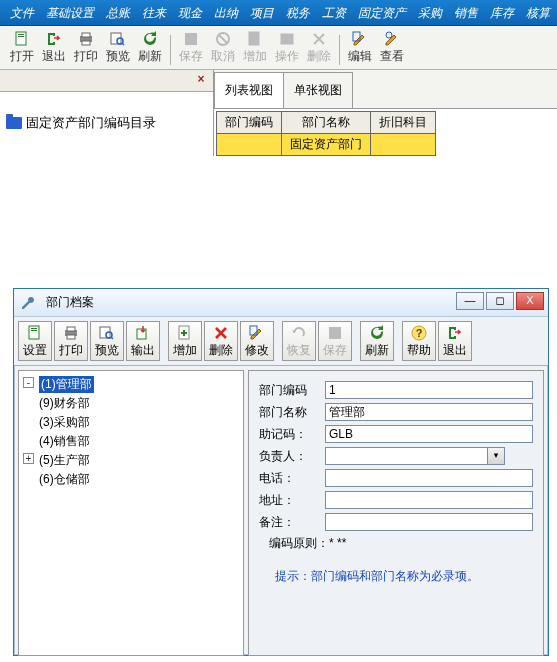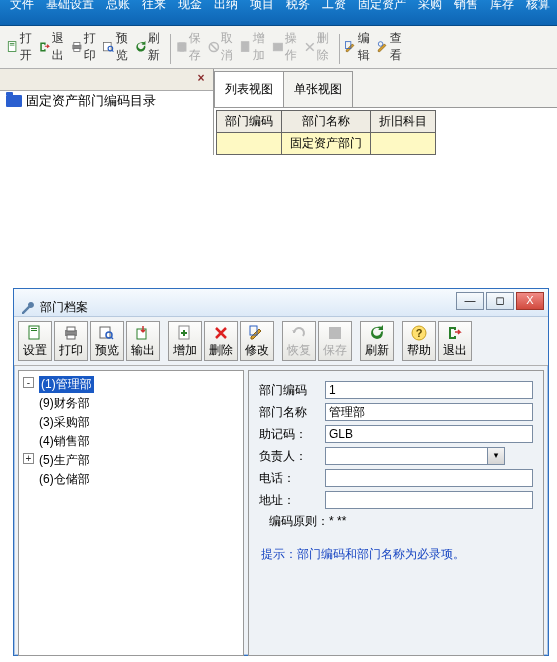--- a/index.html
+++ b/index.html
@@ -11,40 +11,42 @@
     width: 557px;
     height: 662px;
     overflow: hidden;
     position: relative;
   }
   .menubar {
     background: linear-gradient(#1a7fd0,#0d64b3);
     color: #fff;
     height: 26px;
     display: flex;
-    align-items: flex-end;
-    padding: 12px 4px;
+    align-items: flex-start;
+    padding: 5px 4px;
     gap: 0;
     border-bottom: 1px solid #064a88;
+    font-style: italic;
   }
   .menubar span {
     padding: 0 6px;
     cursor: default;
     white-space: nowrap;
   }
   .maintoolbar {
     background: #f3f3f0;
     border-bottom: 1px solid #b0b0b0;
     padding: 4px 6px;
     display: flex;
     align-items: flex-end;
     gap: 0;
   }
   .tb-item {
     display: flex;
+    flex-direction: column;
     align-items: center;
     width: 32px;
     font-size: 12px;
     color: #333;
     cursor: pointer;
   }
   .tb-item.disabled { color: #aaa; }
   .tb-icon {
     width: 18px; height: 18px;
     display: block;
@@ -72,21 +74,21 @@
     right: 4px; top: 2px;
     width: 16px; height: 16px;
     font-family: Arial;
     text-align: center;
     line-height: 14px;
     color: #8a2d2d;
     font-weight: bold;
     cursor: pointer;
   }
   .tree {
-    padding: 1px 6px;
+    padding: 22px 6px;
     font-size: 13px;
     display:flex;
     align-items:center;
     gap:4px;
   }
   .folder-ico {
     width:16px;height:12px;
     background:#2a5fd0;
     border-radius:1px;
     position:relative;
@@ -118,42 +120,43 @@
   .tab.inactive { background:#f3f3f0; }
   table.grid {
     border-collapse: collapse;
     margin:2px 0 0 2px;
   }
   table.grid th, table.grid td {
     border:1px solid #666;
     padding:2px 8px;
     font-size:12px;
     text-align:center;
-    background:#fef9c3;
+    background:#fde047;
   }
   table.grid th { background:#efece3; font-weight:normal; }
   
   .dialog {
     position:absolute;
     left:13px;
     top:288px;
     width:536px;
     height:368px;
     border:1px solid #2f6fbf;
     background:#eef2f6;
     box-shadow:0 0 0 1px #a9c4e6 inset;
   }
   .dlg-title {
     height:28px;
     background:linear-gradient(#f6fafe,#dce9f7);
     border-bottom:1px solid #b7c9de;
     display:flex;
-    align-items:flex-end;
+    align-items:center;
     padding:0 6px;
     position:relative;
+    gap:6px;
   }
   .dlg-title .ic{width:16px;height:16px;margin-right:4px;}
   .dlg-ctrls{position:absolute;right:4px;top:3px;display:flex;gap:2px;}
   .dlg-btn{
     width:28px;height:18px;
     border:1px solid #7a8ca3;
     background:linear-gradient(#f7fafd,#d8e4f0);
     font-family:Arial;
     font-size:11px;
     text-align:center;
@@ -227,21 +230,21 @@
     font-family:inherit;
   }
   .dropbtn{
     width:18px;height:18px;
     border:1px solid #7a8ca3;
     background:linear-gradient(#f4f4f4,#d4d4d4);
     font-family:Arial;font-size:9px;text-align:center;line-height:15px;
     margin-left:-1px;
   }
   .rule{margin-left:10px;}
-  .hint{color:#1846c2;margin-top:16px;margin-left:2px;}
+  .hint{color:#1846c2;margin-top:16px;margin-left:16px;}
 </style>
 </head>
 <body>
 
 <div class="menubar" id="menubar">
     <span>文件</span>
     <span>基础设置</span>
     <span>总账</span>
     <span>往来</span>
     <span>现金</span>
@@ -526,17 +529,21 @@
           <div class="dropbtn">▾</div>
         </div>
       <div class="frow">
           <div class="flabel">电话：</div>
           <input class="finput" value="" style="">
         </div>
       <div class="frow">
           <div class="flabel">地址：</div>
           <input class="finput" value="" style="">
         </div>
+      <div class="frow">
+          <div class="flabel">备注：</div>
+          <input class="finput" value="" style="">
+        </div>
       <div class="rule">编码原则：* **</div>
       <div class="hint">提示：部门编码和部门名称为必录项。</div>
     </div>
   </div>
 </div>
 
 </body></html>

